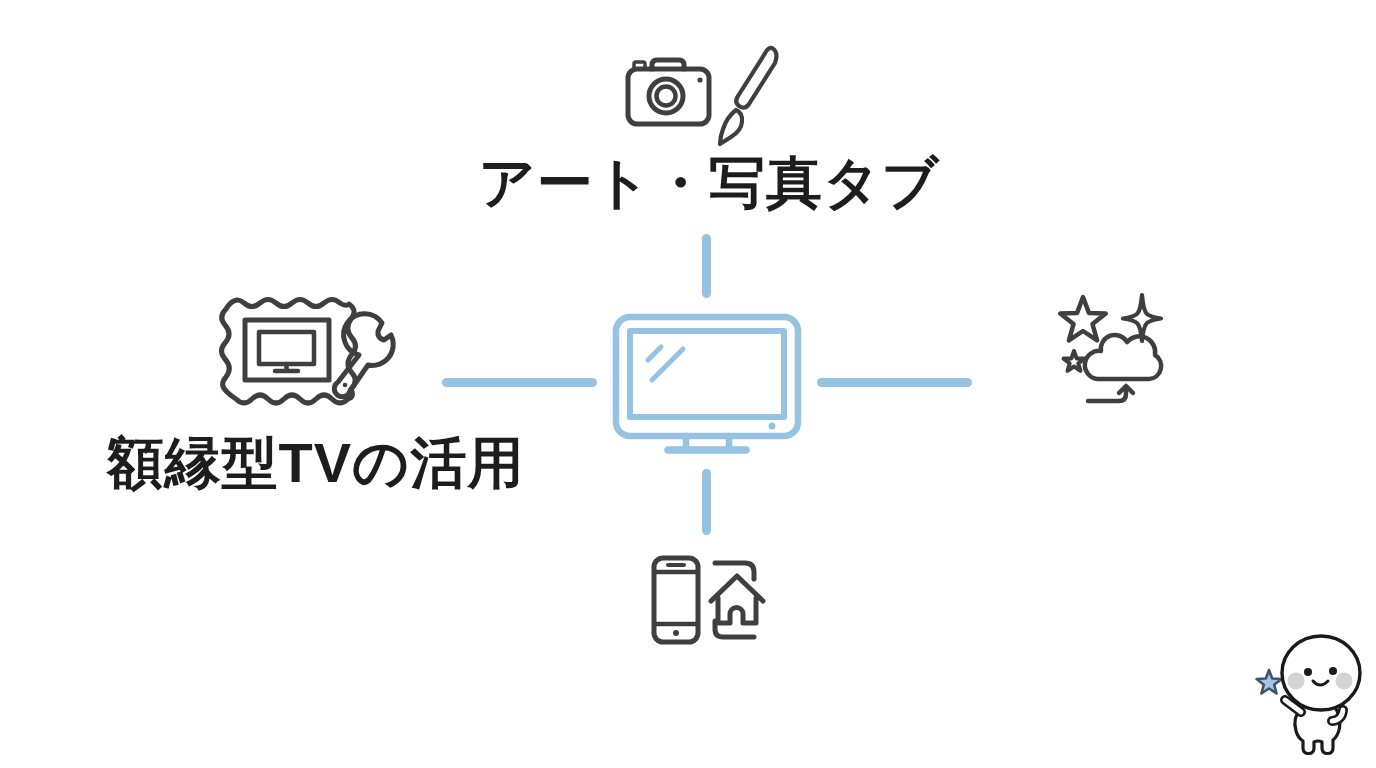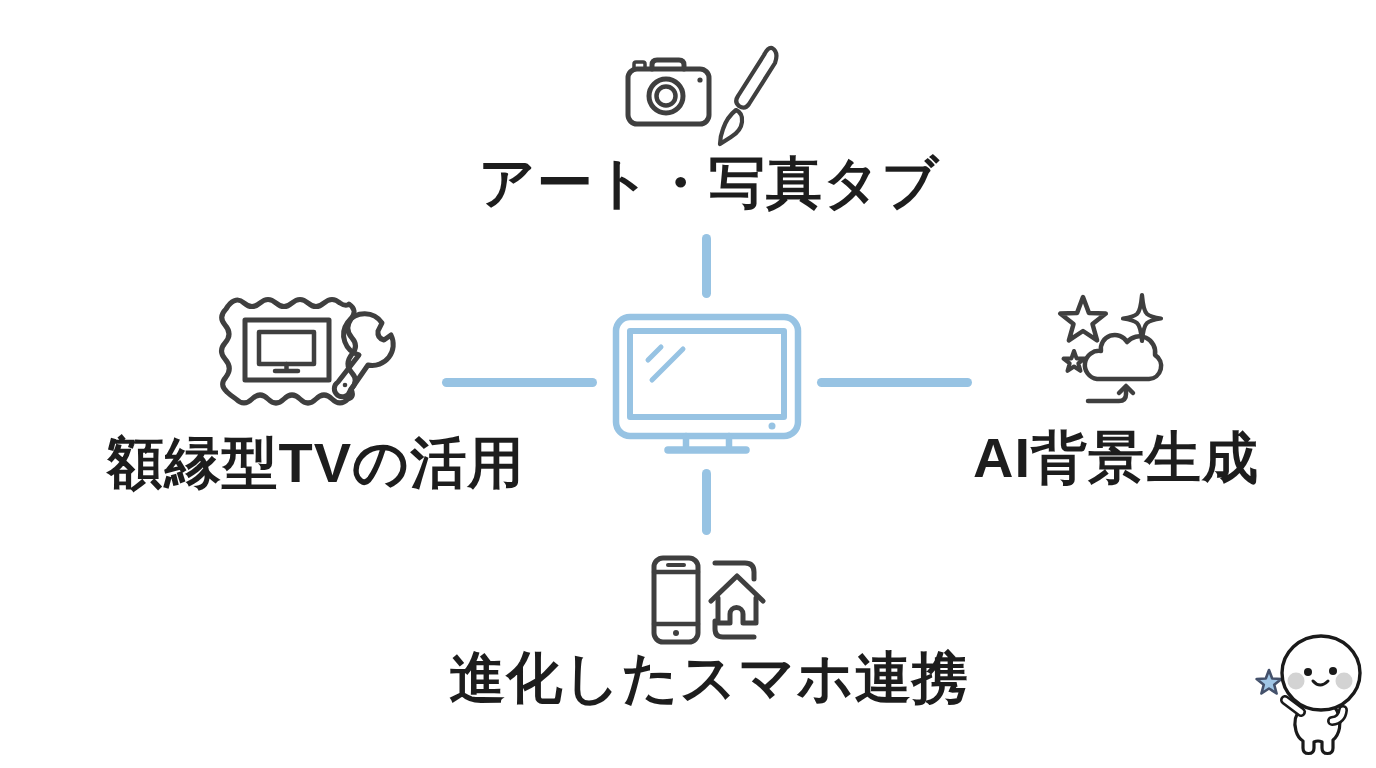--- a/index.html
+++ b/index.html
@@ -88,38 +88,36 @@
   <svg class="abs" style="left:1028px;top:291px;" width="135" height="122" viewBox="0 0 135 122" stroke-linecap="round" stroke-linejoin="round">
     <polygon class="ic" stroke-width="4.5" points="36,6 41.9,21.9 58.8,22.6 45.5,33.1 50.1,49.4 36,40 21.9,49.4 26.5,33.1 13.2,22.6 30.1,21.9"></polygon>
     <path class="ic" stroke-width="4.2" d="M95,4 Q96.5,20 100,23 Q103.5,26 114,27.5 Q103.5,29 100,32 Q96.5,35 95,50 Q93.5,35 90,32 Q86.5,29 76,27.5 Q86.5,26 90,23 Q93.5,20 95,4 Z"></path>
     <polygon class="ic" stroke-width="4" points="27,60 29.6,67.4 37.5,67.6 31.3,72.4 33.5,79.9 27,75.5 20.5,79.9 22.7,72.4 16.5,67.6 24.4,67.4"></polygon>
     <g>
       <path class="ic" stroke-width="4.5" d="M50,88 H102 A13,13 0 0 0 108,64 A16,16 0 0 0 80,51 A14,14 0 0 0 54,60 A14,14 0 0 0 50,88 Z"></path>
       <path class="ic" stroke-width="4.5" d="M41,110 H72 Q79,110 79,103 V96"></path>
       <path class="ic" stroke-width="4.5" d="M72,102 L79,95 L86,102"></path>
     </g>
   </svg>
-  <div class="label" style="left:1097px;top:427px;">AI背景生成</div>
 
   <svg class="abs" style="left:616px;top:549px;" width="150" height="106" viewBox="0 0 150 106" stroke-linecap="round" stroke-linejoin="round">
     <g>
       <rect class="ic" x="19" y="9" width="44" height="84" rx="9" stroke-width="5"></rect>
       <path class="ic" d="M19,23 H63" stroke-width="4.5"></path>
       <path class="ic" d="M19,75 H63" stroke-width="4.5"></path>
       <path class="ic" d="M33,16 H49" stroke-width="4"></path>
       <circle class="icf" cx="41" cy="84" r="3"></circle>
     </g>
     <g>
       <path class="ic" d="M80,14 H110 Q119,14 119,23 V30" stroke-width="5"></path>
       <path class="ic" d="M80,72 V80 Q80,88 88,88 H119" stroke-width="5"></path>
       <path class="ic" d="M76,52 L102,27 L128,52" stroke-width="5"></path>
       <path class="ic" d="M83,49 V74 H95 V65 A6.5,6.5 0 0 1 108,65 V74 H121 V49" stroke-width="5"></path>
     </g>
   </svg>
-  <div class="label" style="left:690px;top:647px;">進化したスマホ連携</div>
 
   <svg class="abs" style="left:1226px;top:628px;" width="150" height="140" viewBox="0 0 150 140" stroke-linecap="round" stroke-linejoin="round">
     <polygon points="24,42 27.2,50.5 36.4,51 29.2,56.7 31.6,65.5 24,60.5 16.4,65.5 18.8,56.7 11.6,51 20.8,50.5" style="fill:var(--mascot-star-fill);stroke:var(--mascot-star-stroke);" stroke-width="2.6"></polygon>
     <path class="mow" stroke-width="3.2" d="M57,78 Q47,90 51,103 Q53,110 58,113 L58,120 Q58,125.5 63.5,125.5 Q69,125.5 69,120 L69,114 Q73,112 77,114 L77,120 Q77,125.5 82.5,125.5 Q88,125.5 88,120 L88,112 Q93,108 94.5,100 Q96.5,88 89,78 Z"></path>
     <path class="mo" d="M56,84 L40,72" stroke-width="10"></path>
     <path class="white" d="M56,84 L40,72" stroke-width="4.8"></path>
     <path class="mo" d="M87,93 Q97,92 98,82" stroke-width="10"></path>
     <path class="white" d="M87,93 Q97,92 98,82" stroke-width="4.8"></path>
     <ellipse class="mow" cx="76" cy="45" rx="39" ry="37" stroke-width="3.4"></ellipse>
     <circle cx="51" cy="53" r="8.5" style="fill:var(--mascot-blush);"></circle>

